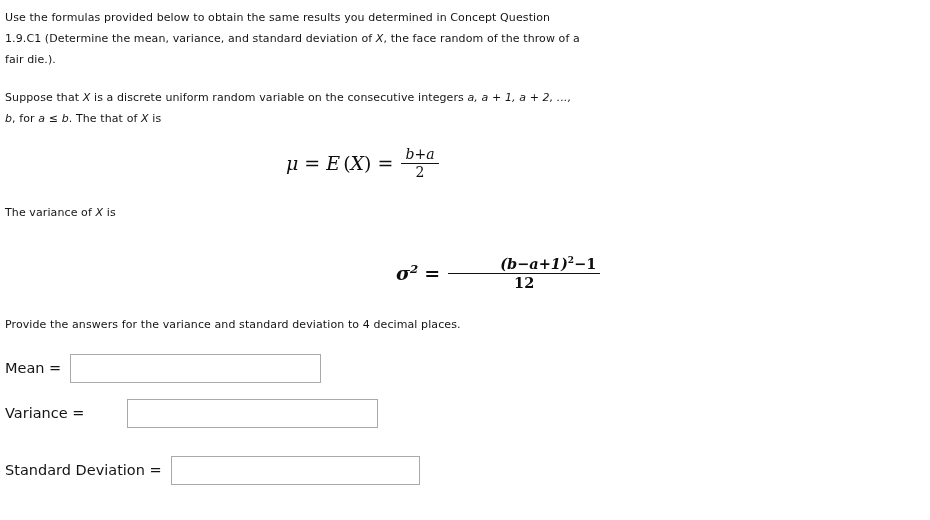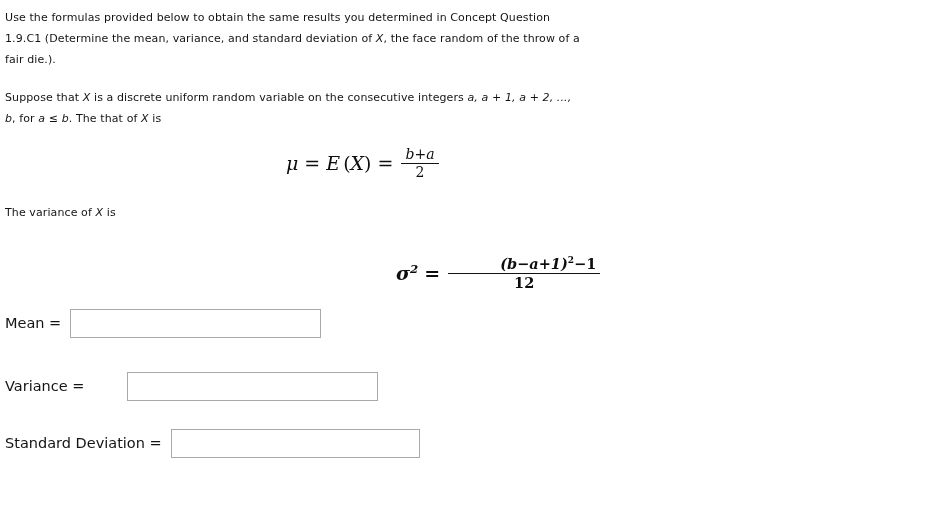--- a/index.html
+++ b/index.html
@@ -99,21 +99,21 @@
     border: 1px solid #a9a9a9;
     background: #ffffff;
     margin-left: 9px;
     font-family: "DejaVu Sans", "Liberation Sans", sans-serif;
     font-size: 13px;
     padding: 0 4px;
     color: #000;
     outline: none;
   }
   .row-mean     { margin-top: 19px; }
-  .row-variance { margin-top: 34px; gap: 34px; }
+  .row-variance { margin-top: 16px; gap: 34px; }
   .row-sd       { margin-top: 28px; }
   .box-mean     { width: 251px; }
   .box-variance { width: 251px; }
   .box-sd       { width: 249px; }
 </style>
 </head>
 <body>
 
 <div class="page">
 
@@ -152,20 +152,21 @@
     <span class="formula">
       <span class="it"><span>σ</span><span class="sup">2</span></span>
       <span class="op">=</span>
       <span class="frac">
         <span class="num"><span class="it">(b−a+1)</span><span class="sup">2</span><span>−1</span></span>
         <span class="den">12</span>
       </span>
     </span>
   </div>
 
+  <p class="para para-4">Provide the answers for the variance and standard deviation to 4 decimal places.</p>
 
   <div class="field-row row-mean">
     <span class="field-label">Mean =</span>
     <input class="answer-box box-mean" type="text" value="" style="">
   </div>
 
   <div class="field-row row-variance">
     <span class="field-label">Variance =</span>
     <input class="answer-box box-variance" type="text" value="" style="">
   </div>

